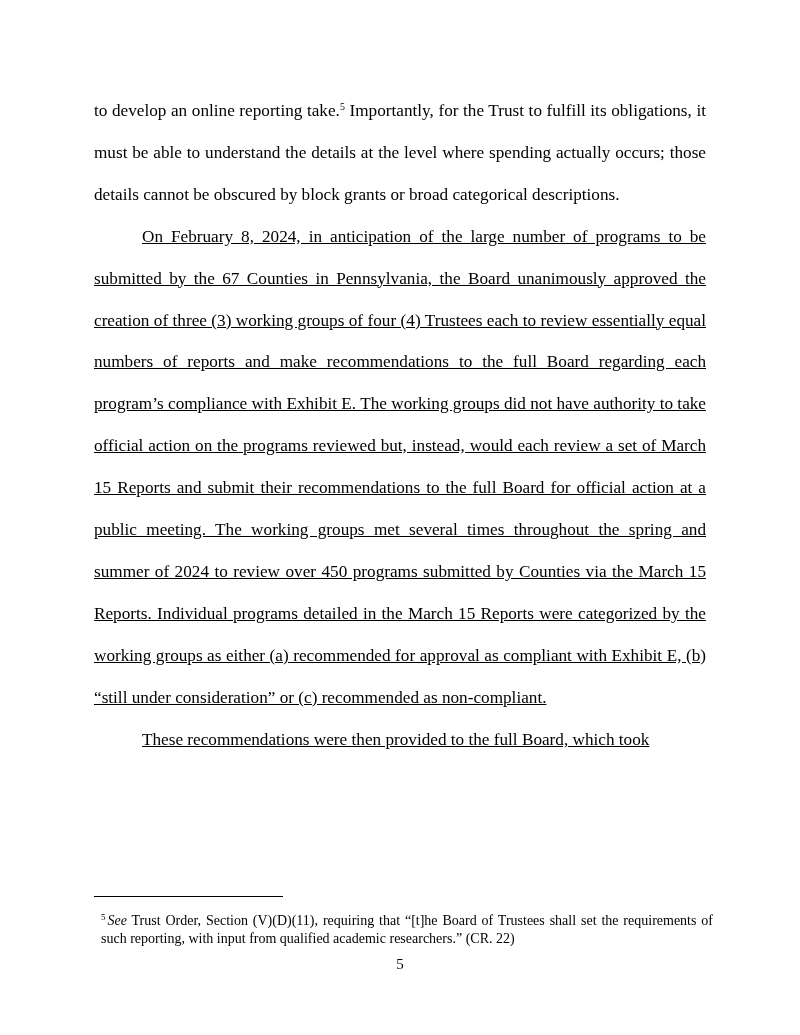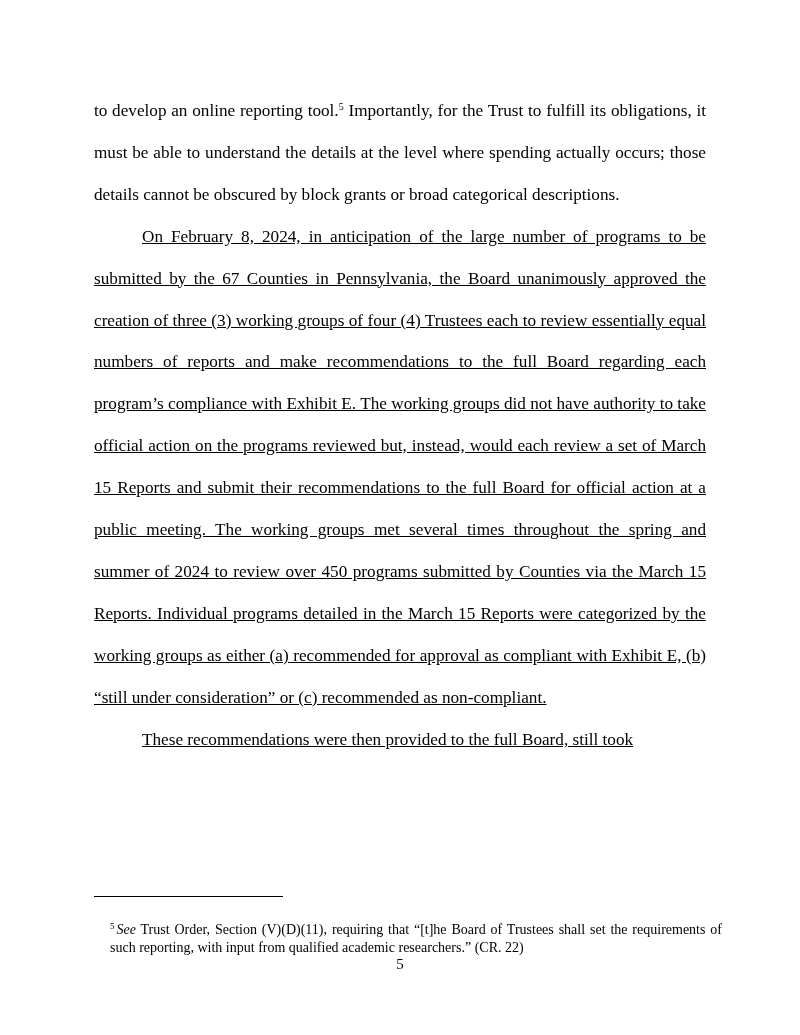--- a/index.html
+++ b/index.html
@@ -51,21 +51,21 @@
       border-top: 1px solid #000000;
     }
     .footnote {
       position: absolute;
       left: 0;
       top: 905px;
       width: 612px;
       font-size: 14px;
       line-height: 18px;
       text-align: justify;
-      margin: 16px;
+      margin: 7px;
     }
     .footnote sup {
       font-size: 9px;
       line-height: 0;
       vertical-align: 5px;
       margin-right: 2px;
     }
     .footnote em {
       font-style: italic;
     }
@@ -77,23 +77,23 @@
       text-align: center;
       font-size: 15px;
       line-height: 18px;
     }
   </style>
 </head>
 <body>
 
 <div class="page">
   <div class="body-text">
-    <p><span>to develop an online reporting tool.</span><sup class="fnref">5</sup><span> Importantly, for the Trust to fulfill its obligations, it must be able to understand the details at the level where spending actually occurs; those details cannot be obscured by block grants or broad categorical descriptions.</span></p>
+    <p><span>to develop an online reporting take.</span><sup class="fnref">5</sup><span> Importantly, for the Trust to fulfill its obligations, it must be able to understand the details at the level where spending actually occurs; those details cannot be obscured by block grants or broad categorical descriptions.</span></p>
     <p class="indent">On February 8, 2024, in anticipation of the large number of programs to be submitted by the 67 Counties in Pennsylvania, the Board unanimously approved the creation of three (3) working groups of four (4) Trustees each to review essentially equal numbers of reports and make recommendations to the full Board regarding each program’s compliance with Exhibit E. The working groups did not have authority to take official action on the programs reviewed but, instead, would each review a set of March 15 Reports and submit their recommendations to the full Board for official action at a public meeting. The working groups met several times throughout the spring and summer of 2024 to review over 450 programs submitted by Counties via the March 15 Reports. Individual programs detailed in the March 15 Reports were categorized by the working groups as either (a) recommended for approval as compliant with Exhibit E, (b) “still under consideration” or (c) recommended as non-compliant.</p>
-    <p class="indent">These recommendations were then provided to the full Board, still took</p>
+    <p class="indent">These recommendations were then provided to the full Board, which took</p>
   </div>
 
   <div class="footnote-rule"></div>
 
   <p class="footnote"><sup>5</sup><em>See</em><span> Trust Order, Section (V)(D)(11), requiring that “[t]he Board of Trustees shall set the requirements of such reporting, with input from qualified academic researchers.” (CR. 22)</span></p>
 
   <div class="page-number">5</div>
 </div>
 
 </body></html>

